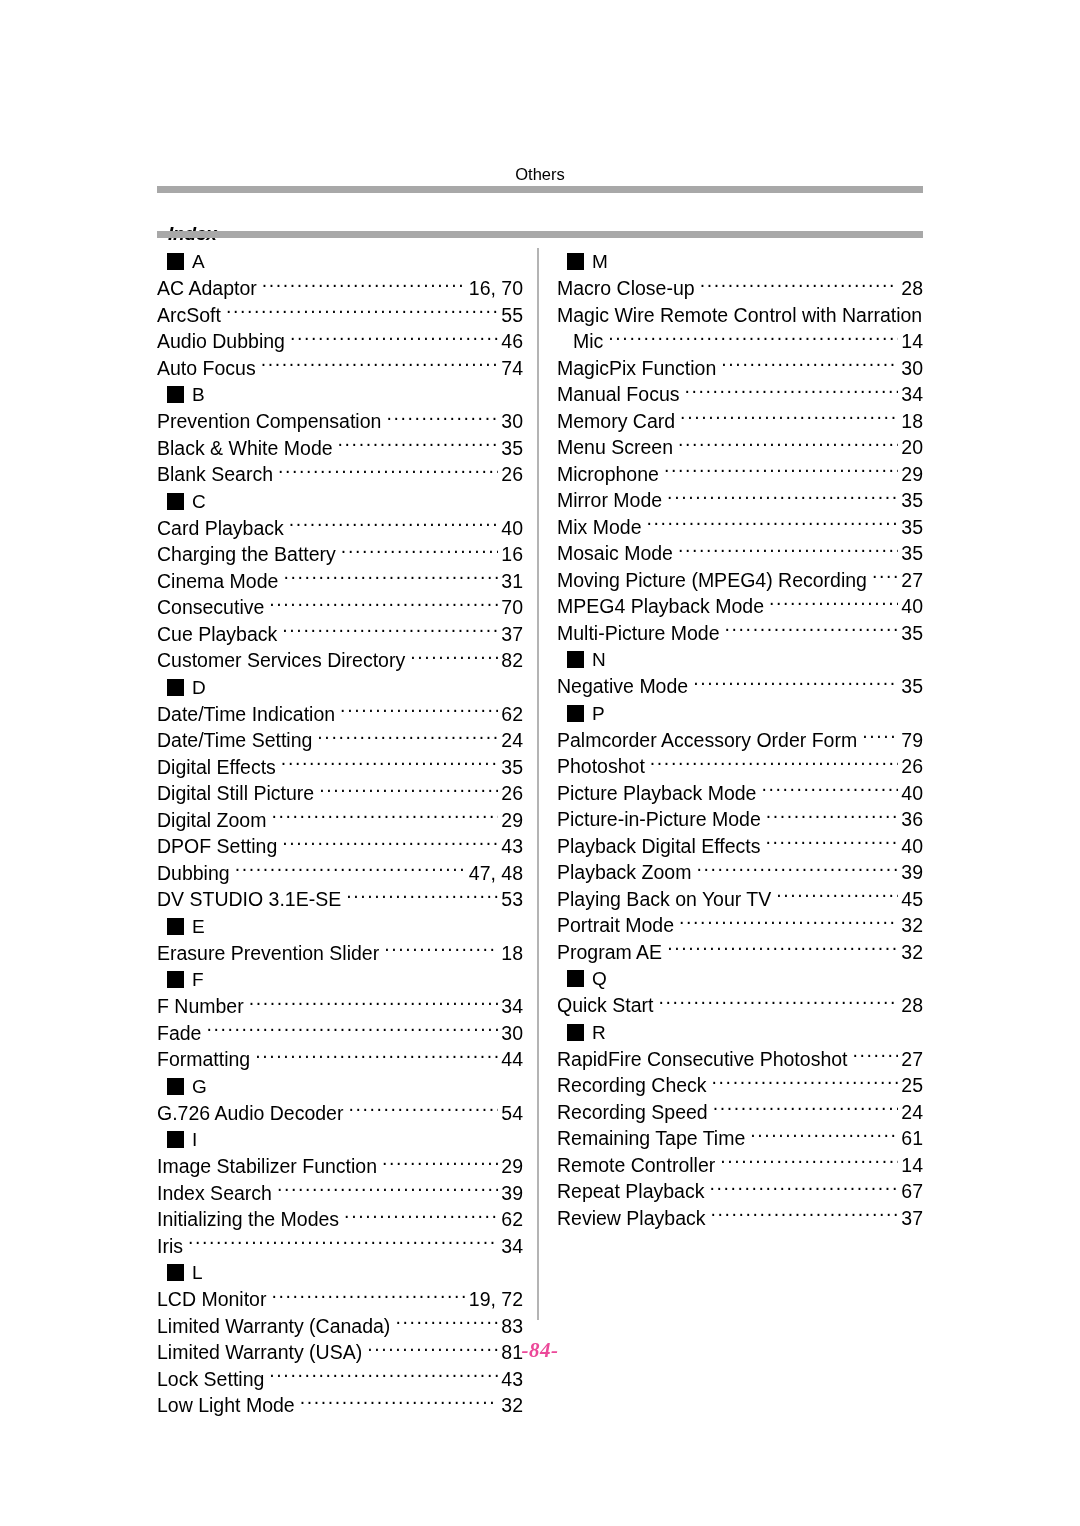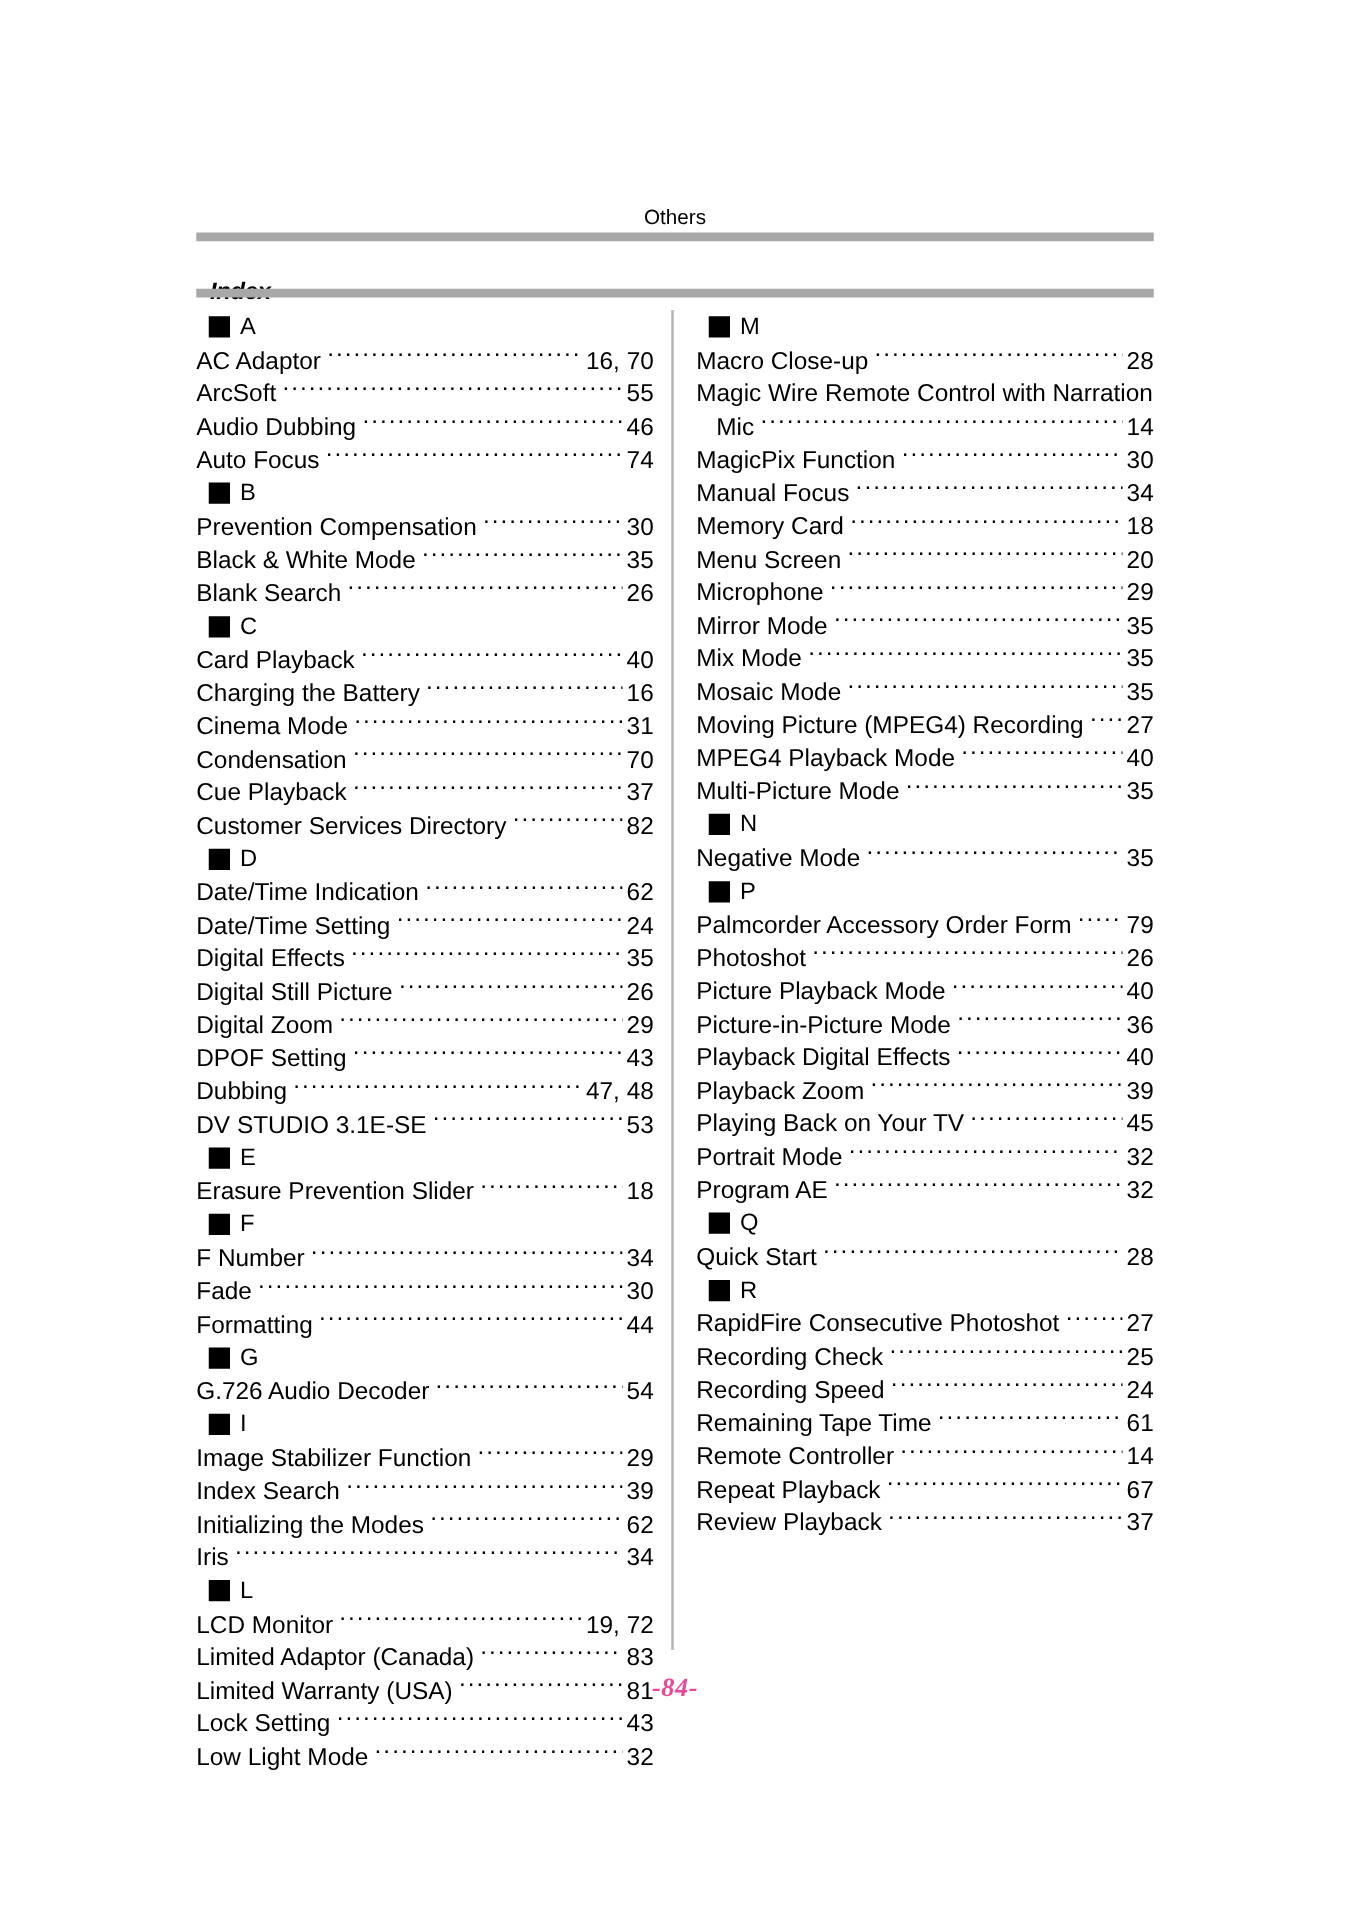--- a/index.html
+++ b/index.html
@@ -240,21 +240,21 @@
           <span class="entry-label">Charging the Battery</span>
           <span class="entry-leader"></span>
           <span class="entry-page">16</span>
         </div>
         <div class="entry">
           <span class="entry-label">Cinema Mode</span>
           <span class="entry-leader"></span>
           <span class="entry-page">31</span>
         </div>
         <div class="entry">
-          <span class="entry-label">Condensation</span>
+          <span class="entry-label">Consecutive</span>
           <span class="entry-leader"></span>
           <span class="entry-page">70</span>
         </div>
         <div class="entry">
           <span class="entry-label">Cue Playback</span>
           <span class="entry-leader"></span>
           <span class="entry-page">37</span>
         </div>
         <div class="entry">
           <span class="entry-label">Customer Services Directory</span>
@@ -369,21 +369,21 @@
         <div class="section-head">
           <span class="section-square"></span>
           <span class="section-letter">L</span>
         </div>
         <div class="entry">
           <span class="entry-label">LCD Monitor</span>
           <span class="entry-leader"></span>
           <span class="entry-page">19, 72</span>
         </div>
         <div class="entry">
-          <span class="entry-label">Limited Adaptor (Canada)</span>
+          <span class="entry-label">Limited Warranty (Canada)</span>
           <span class="entry-leader"></span>
           <span class="entry-page">83</span>
         </div>
         <div class="entry">
           <span class="entry-label">Limited Warranty (USA)</span>
           <span class="entry-leader"></span>
           <span class="entry-page">81</span>
         </div>
         <div class="entry">
           <span class="entry-label">Lock Setting</span>

